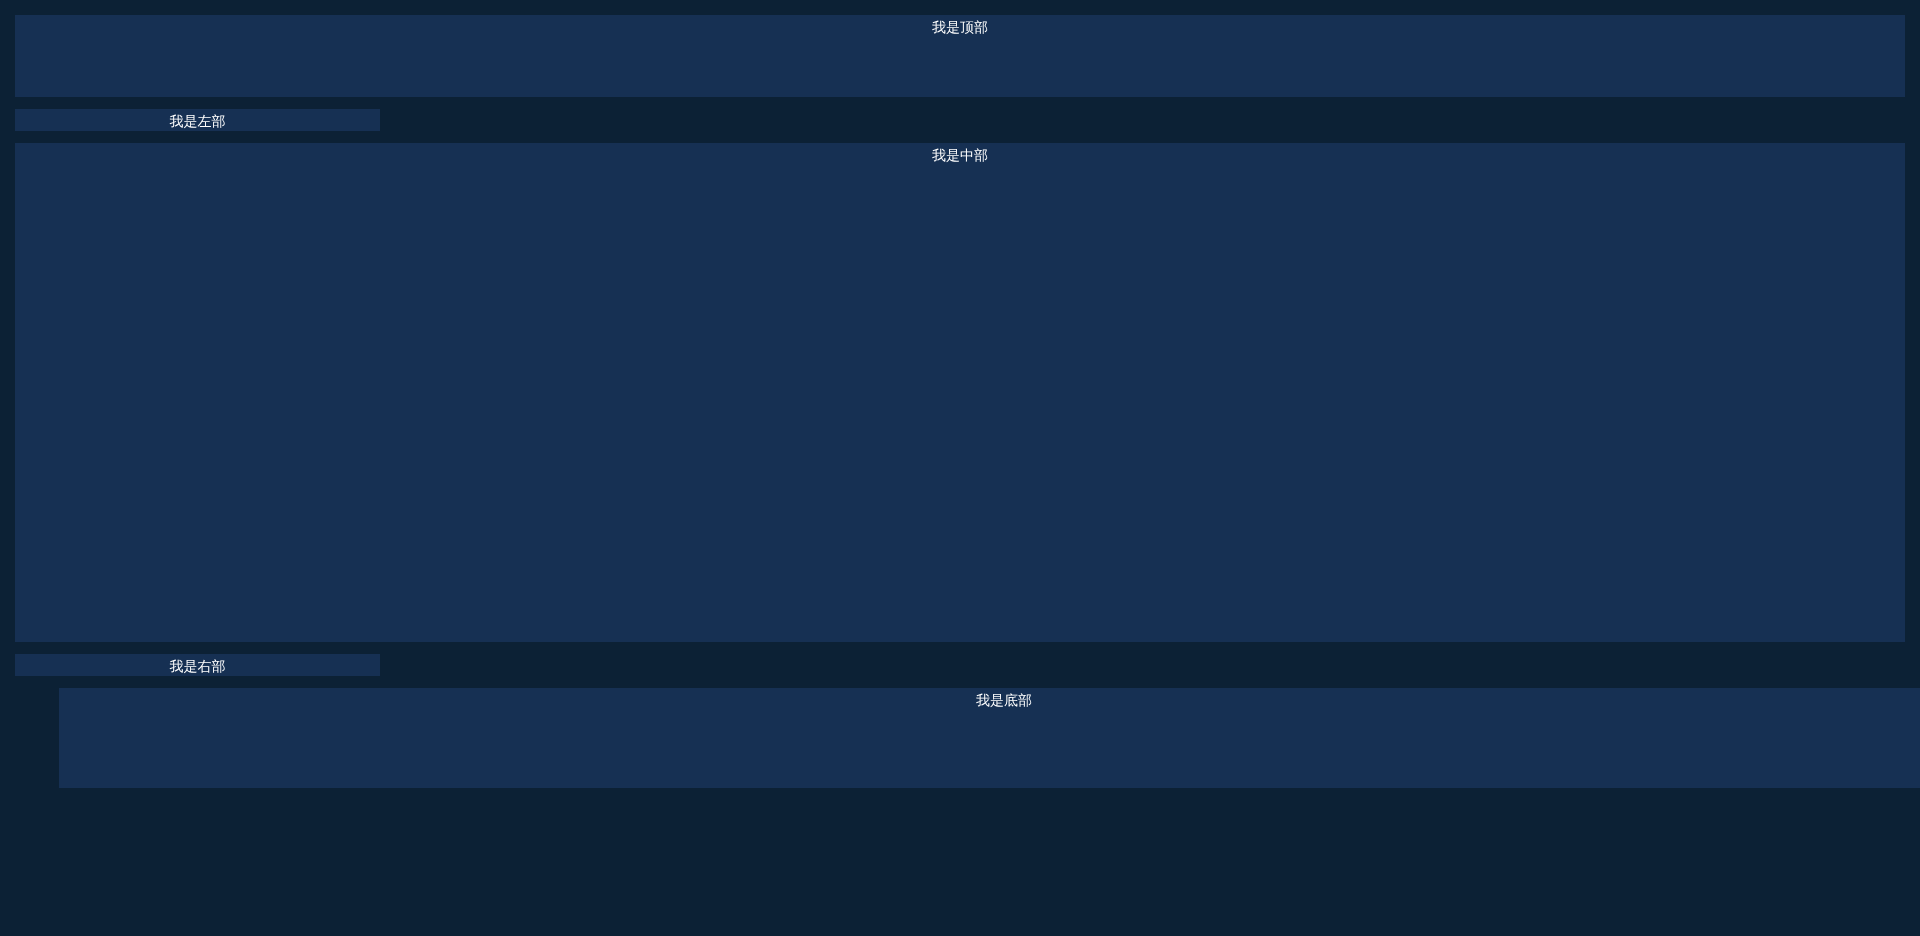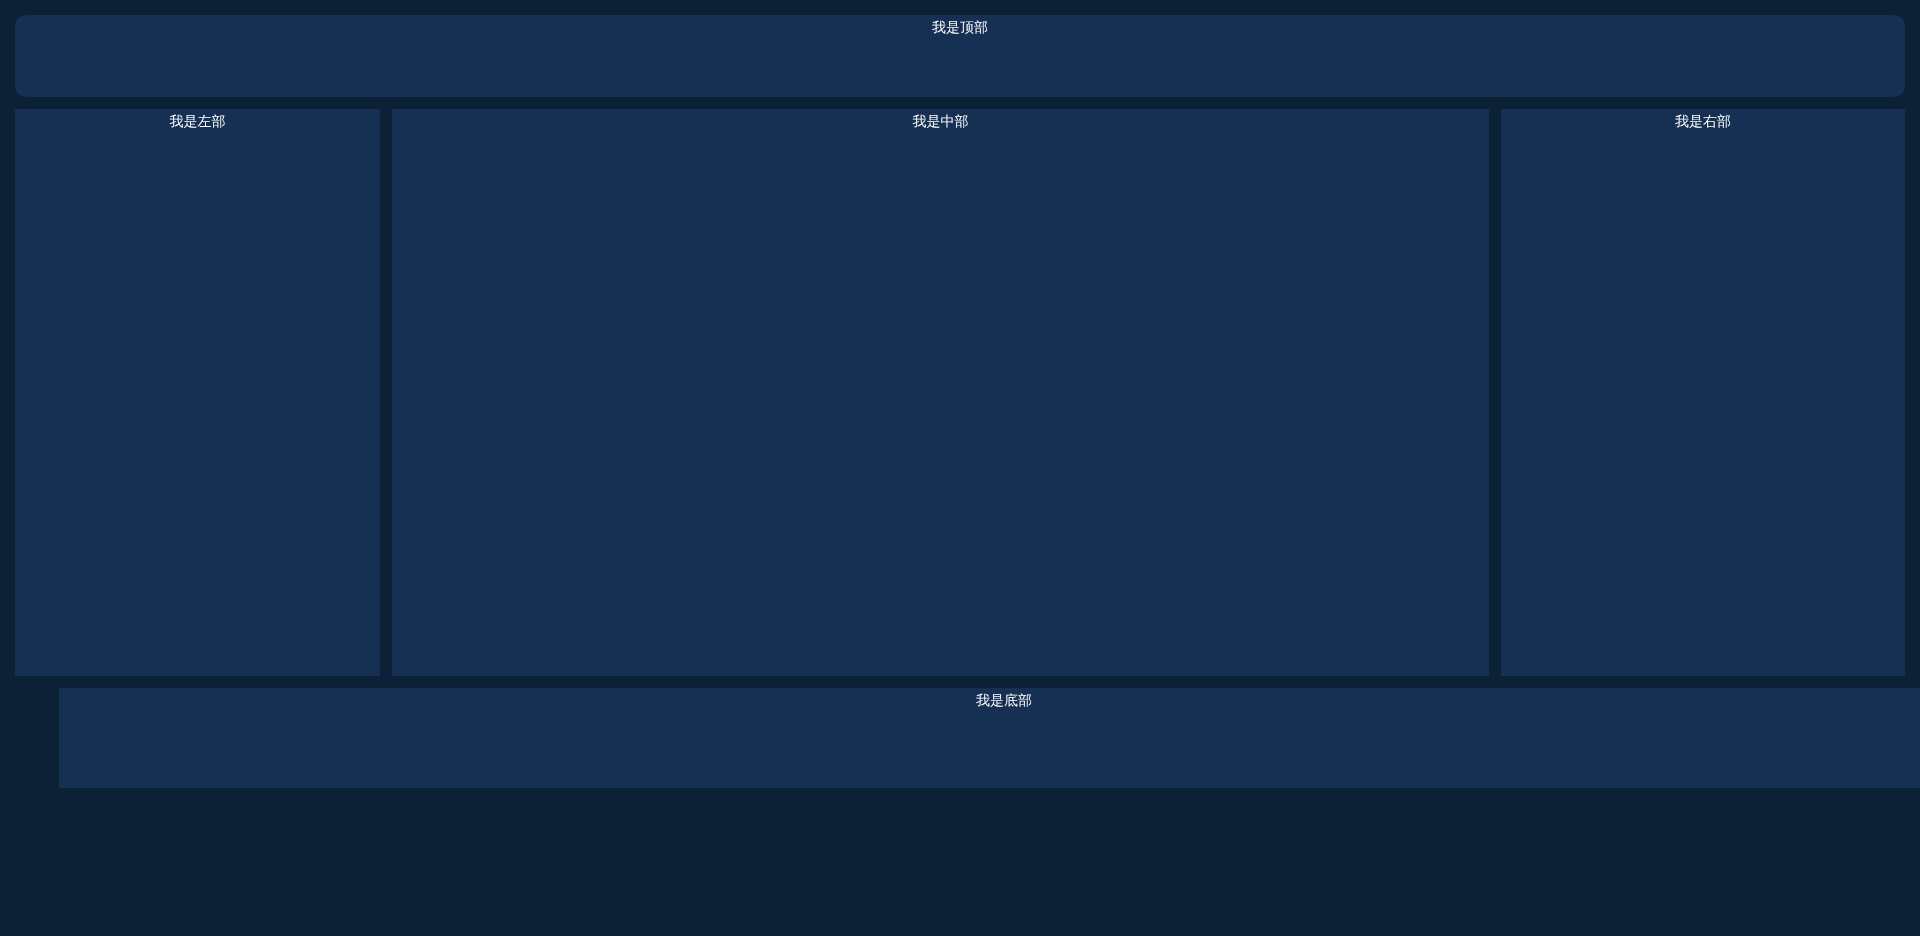--- a/index.html
+++ b/index.html
@@ -29,41 +29,41 @@
     .panel {
       background-color: #163053;
       text-align: center;
       font-size: 14px;
       padding-top: 4px;
     }
     
     .top-panel {
       width: 100%;
       height: 82px;
-      border-radius: 11px;
     }
     
     .middle-row {
       display: flex;
       gap: 12px;
       height: 567px;
+      flex-direction: column;
     }
     
     .left-panel {
       width: 365px;
       flex-shrink: 0;
     }
     
     .center-panel {
       flex: 1;
       text-align: center;
     }
     
     .right-panel {
-      width: 404px;
+      width: 365px;
       flex-shrink: 0;
     }
     
     .bottom-panel {
       width: 100%;
       height: 100px;
       margin-left: 44px;
     }
     
     

